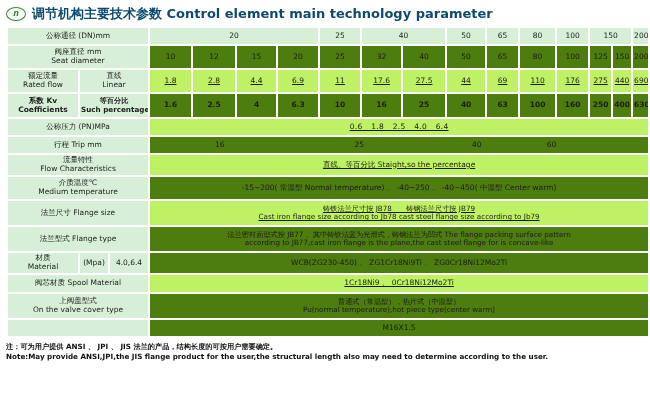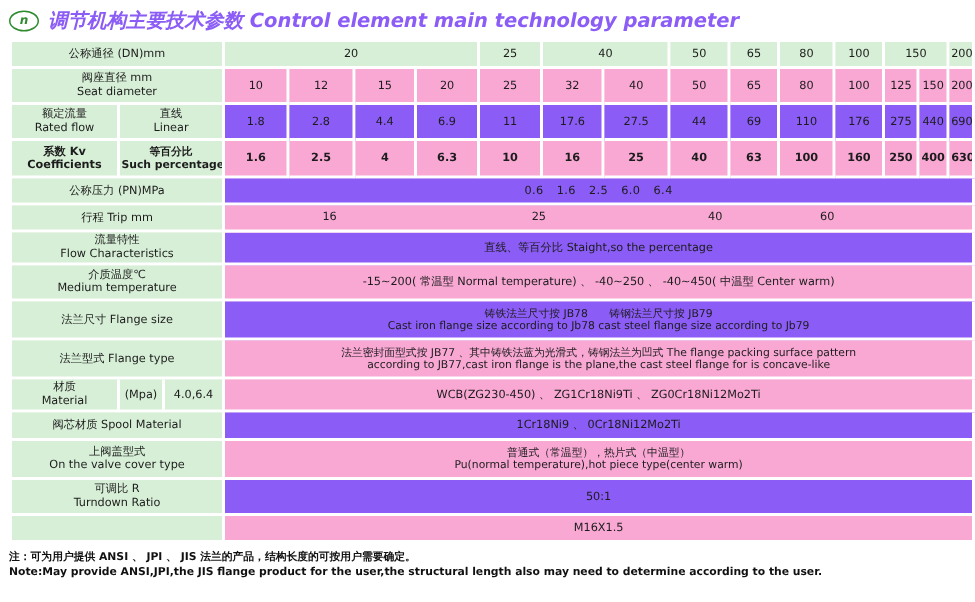--- a/index.html
+++ b/index.html
@@ -4,30 +4,30 @@
 <style>
   html,body{margin:0;padding:0;background:#fff;width:650px;height:401px;overflow:hidden;
     font-family:"DejaVu Sans","Liberation Sans",sans-serif;color:#1c1c1c;}
   .page{width:650px;height:401px;position:relative;}
 
   
   .titlebar{display:flex;align-items:center;gap:6px;height:28px;padding-left:6px;}
   .logo{width:18px;height:12px;border:1.5px solid #2e8b2e;border-radius:50%;
     display:flex;align-items:center;justify-content:center;flex:0 0 auto;
     font-style:italic;font-weight:bold;font-size:8px;color:#2e8b2e;line-height:1;}
-  .title{font-size:13px;font-weight:bold;color:#8b5cf6;white-space:nowrap;font-style:italic;}
+  .title{font-size:13px;font-weight:bold;color:#0c4a6e;white-space:nowrap;}
 
   
   table{border-collapse:separate;border-spacing:0;table-layout:fixed;
     width:642px;margin-left:8px;font-size:7.5px;line-height:1.15;}
   td{box-sizing:border-box;border-right:2px solid #fff;border-bottom:2px solid #fff;
     text-align:center;vertical-align:middle;padding:0 1px;overflow:hidden;}
   .lbl{background:#d7efd7;}
-  .g{background:#8b5cf6;}
-  .w{background:#f9a8d4;}
+  .g{background:#bef264;text-decoration:underline;}
+  .w{background:#4d7c0f;}
   .dn td{background:#d7efd7;}
   .h18{height:18px;} .h19{height:19px;} .h21{height:21px;} .h22{height:22px;padding-left:20px;}
   .h24{height:24px;} .h25{height:25px;font-weight:bold;} .h26{height:26px;}
   .two div{white-space:nowrap;}
   .pnv{word-spacing:6px;letter-spacing:.3px;}
   .trip-cell{position:relative;}
   .trip-cell span{position:absolute;top:50%;transform:translate(-50%,-50%);}
   .t1{left:14%;} .t2{left:42%;} .t3{left:65.6%;} .t4{left:80.6%;}
   .small{font-size:7.2px;}
 
@@ -146,21 +146,21 @@
       <td class="w">63</td>
       <td class="w">100</td>
       <td class="w">160</td>
       <td class="w">250</td>
       <td class="w">400</td>
       <td class="w">630</td>
     </tr>
 
     <tr class="h18">
       <td colspan="3" class="lbl">公称压力 (PN)MPa</td>
-      <td colspan="14" class="g pnv">0.6 1.6 2.5 6.0 6.4</td>
+      <td colspan="14" class="g pnv">0.6 1.8 2.5 4.0 6.4</td>
     </tr>
 
     <tr class="h18">
       <td colspan="3" class="lbl">行程 Trip mm</td>
       <td colspan="14" class="w trip-cell">
         <span class="t1">16</span>
         <span class="t2">25</span>
         <span class="t3">40</span>
         <span class="t4">60</span>
       </td>
@@ -218,27 +218,20 @@
       <td colspan="3" class="lbl two">
         <div>上阀盖型式</div>
         <div>On the valve cover type</div>
       </td>
       <td colspan="14" class="w two small">
         <div>普通式（常温型），热片式（中温型）</div>
         <div>Pu(normal temperature),hot piece type(center warm)</div>
       </td>
     </tr>
 
-    <tr class="h24">
-      <td colspan="3" class="lbl two">
-        <div>可调比 R</div>
-        <div>Turndown Ratio</div>
-      </td>
-      <td colspan="14" class="g">50:1</td>
-    </tr>
 
     <tr class="h18">
       <td colspan="3" class="lbl"></td>
       <td colspan="14" class="w">M16X1.5</td>
     </tr>
   </tbody>
     </table>
 
   <div class="note">
     <div>注：可为用户提供 ANSI 、 JPI 、 JIS 法兰的产品，结构长度的可按用户需要确定。</div>

